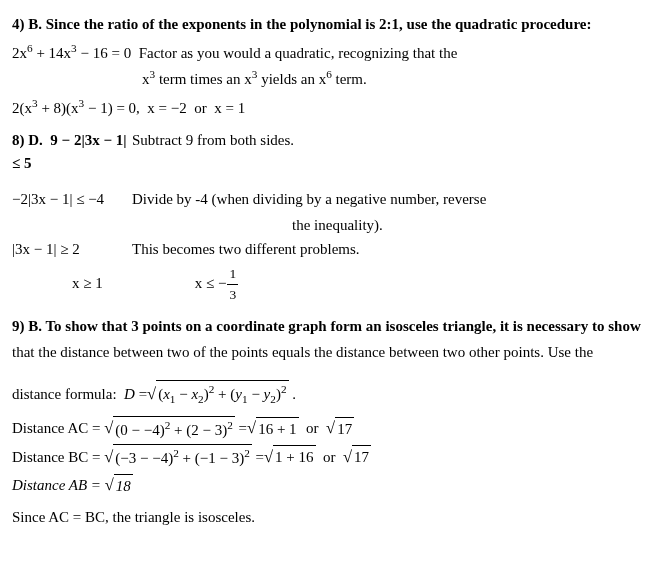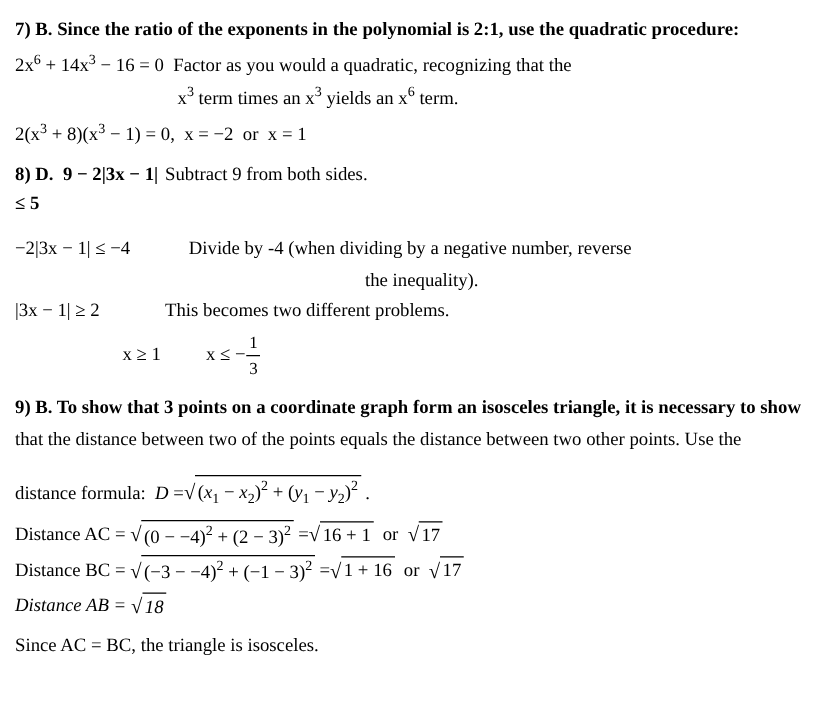--- a/index.html
+++ b/index.html
@@ -45,21 +45,21 @@
     p { margin: 3px 0; }
     .col1 { min-width: 120px; }
     .two-col { display: grid; grid-template-columns: 120px 1fr; align-items: baseline; margin: 3px 0; }
     .dist-row { display: flex; align-items: center; margin: 2px 0; flex-wrap: wrap; }
   </style>
 </head>
 <body>
 
 <div class="section">
   <p>
-    <span class="bold">7) B.  Since the ratio of the exponents in the polynomial is 2:1, use the quadratic procedure:</span>
+    <span class="bold">4) B.  Since the ratio of the exponents in the polynomial is 2:1, use the quadratic procedure:</span>
   </p>
 
   <div class="row indent1" style="margin-top:4px;align-items:flex-end;">
     <span>
       2x<sup>6</sup> + 14x<sup>3</sup> − 16 = 0&nbsp;&nbsp;
     </span>
     <span>Factor as you would a quadratic, recognizing that the</span>
   </div>
   <div class="row" style="margin-left:130px; margin-top:0px;">
     <span>x<sup>3</sup> term times an x<sup>3</sup> yields an x<sup>6</sup> term.</span>
@@ -69,35 +69,35 @@
     <span>2(x<sup>3</sup> + 8)(x<sup>3</sup> − 1) = 0,&nbsp; x = −2 &nbsp;or&nbsp; x = 1</span>
   </div>
 </div>
 
 <div class="section" style="margin-top:8px;">
   <div class="two-col">
     <span class="bold col1">8) D.&nbsp; 9 − 2|3x − 1| ≤ 5</span>
     <span>Subtract 9 from both sides.</span>
   </div>
 
-  <div class="two-col indent2" style="margin-top:14px;gap:19px;">
+  <div class="two-col indent2" style="margin-top:14px;">
     <span>−2|3x − 1| ≤ −4</span>
     <span>Divide by -4 (when dividing by a negative number, reverse</span>
   </div>
   <div style="margin-left: 280px;">
     <span>the inequality).</span>
   </div>
 
   <div class="two-col indent2" style="margin-top:2px;">
     <span>|3x − 1| ≥ 2</span>
     <span>This becomes two different problems.</span>
   </div>
 
 
-  <div class="row" style="margin-left:86px; margin-top:2px; gap:36px;">
+  <div class="row" style="margin-left:60px; margin-top:2px; gap:92px;">
     <span>x ≥ 1</span>
     <span>x ≤ −<span class="fraction">
           <span class="num">1</span>
           <span class="den">3</span>
         </span></span>
   </div>
 </div>
 
 <div class="section" style="margin-top:10px;">
   <p>

